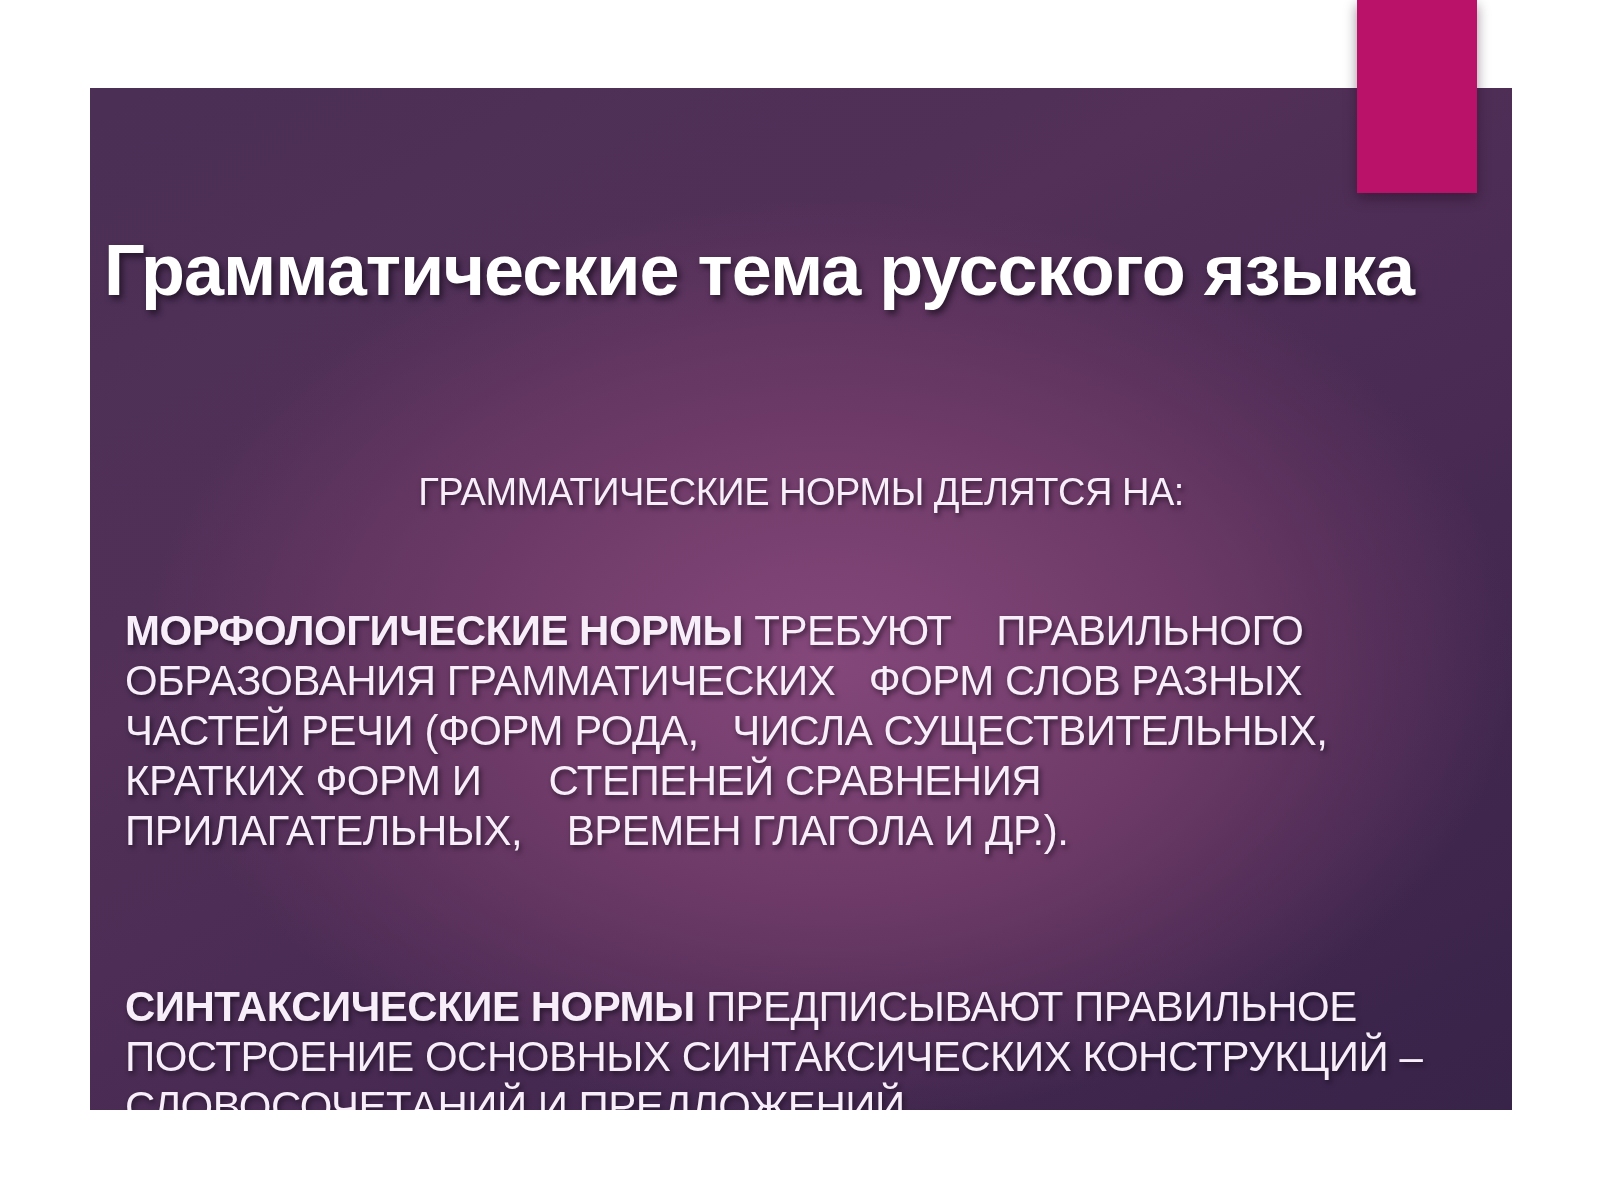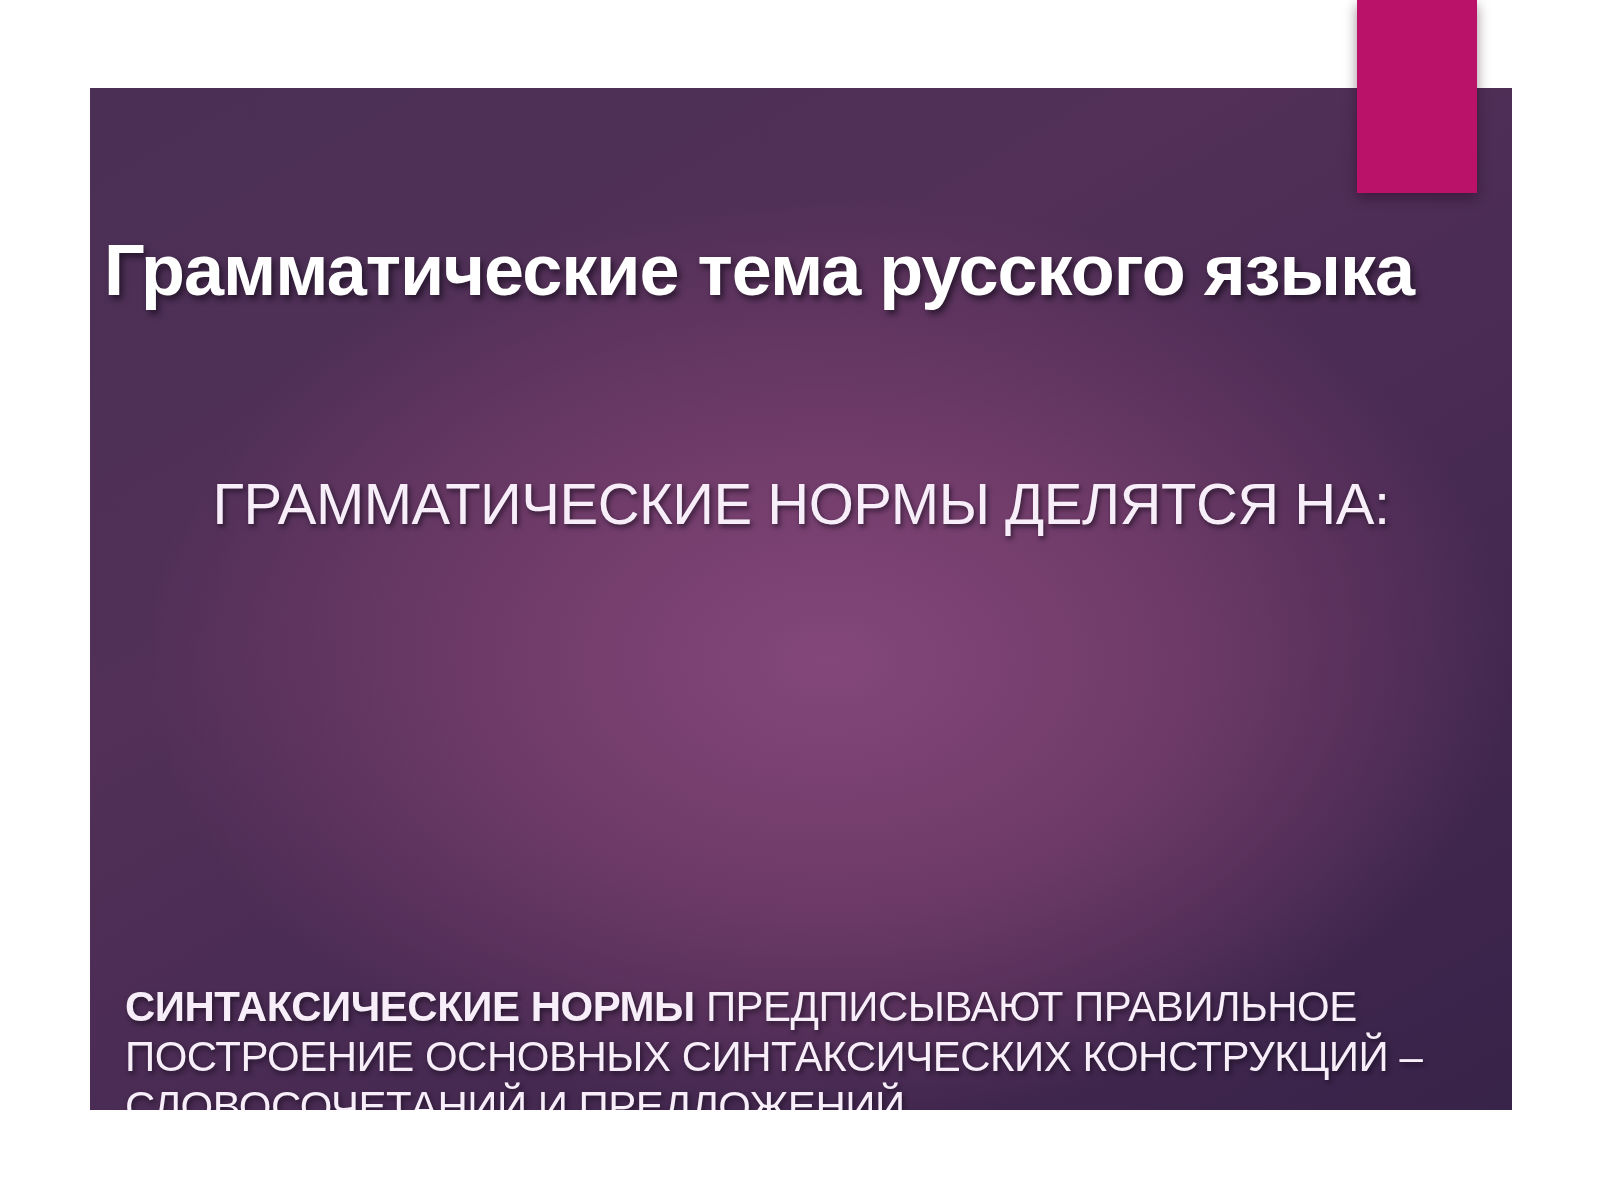--- a/index.html
+++ b/index.html
@@ -57,21 +57,21 @@
     color: var(--title-color, #ffffff);
     text-shadow: 3px 4px 6px rgba(15, 8, 22, 0.65);
   }
   .slide-subtitle {
     position: absolute;
     left: 0;
     top: 384px;
     width: 100%;
     margin: 0;
     text-align: center;
-    font-size: 58px;
+    font-size: 38px;
     line-height: 1.1;
     font-weight: 400;
     letter-spacing: -0.5px;
     white-space: pre;
     color: var(--text-color, #f8eefa);
     text-shadow: 2px 3px 5px rgba(15, 8, 22, 0.6);
   }
   .para {
     position: absolute;
     left: 35px;
@@ -93,20 +93,25 @@
 <body>
 
 <div class="page">
 
   <div class="slide">
 
     <h1 class="slide-title">Грамматические тема русского языка</h1>
 
     <p class="slide-subtitle">ГРАММАТИЧЕСКИЕ НОРМЫ ДЕЛЯТСЯ НА:</p>
 
+    <p class="para para-1"><span class="lead">МОРФОЛОГИЧЕСКИЕ НОРМЫ</span><span class="rest"> ТРЕБУЮТ    ПРАВИЛЬНОГО
+ОБРАЗОВАНИЯ ГРАММАТИЧЕСКИХ   ФОРМ СЛОВ РАЗНЫХ
+ЧАСТЕЙ РЕЧИ (ФОРМ РОДА,   ЧИСЛА СУЩЕСТВИТЕЛЬНЫХ,
+КРАТКИХ ФОРМ И      СТЕПЕНЕЙ СРАВНЕНИЯ
+ПРИЛАГАТЕЛЬНЫХ,    ВРЕМЕН ГЛАГОЛА И ДР.).</span></p>
 
     <p class="para para-2"><span class="lead">СИНТАКСИЧЕСКИЕ НОРМЫ</span><span class="rest"> ПРЕДПИСЫВАЮТ ПРАВИЛЬНОЕ
 ПОСТРОЕНИЕ ОСНОВНЫХ СИНТАКСИЧЕСКИХ КОНСТРУКЦИЙ –
 СЛОВОСОЧЕТАНИЙ И ПРЕДЛОЖЕНИЙ.</span></p>
 
   </div>
 
   <div class="accent-bar"></div>
 
 </div>

